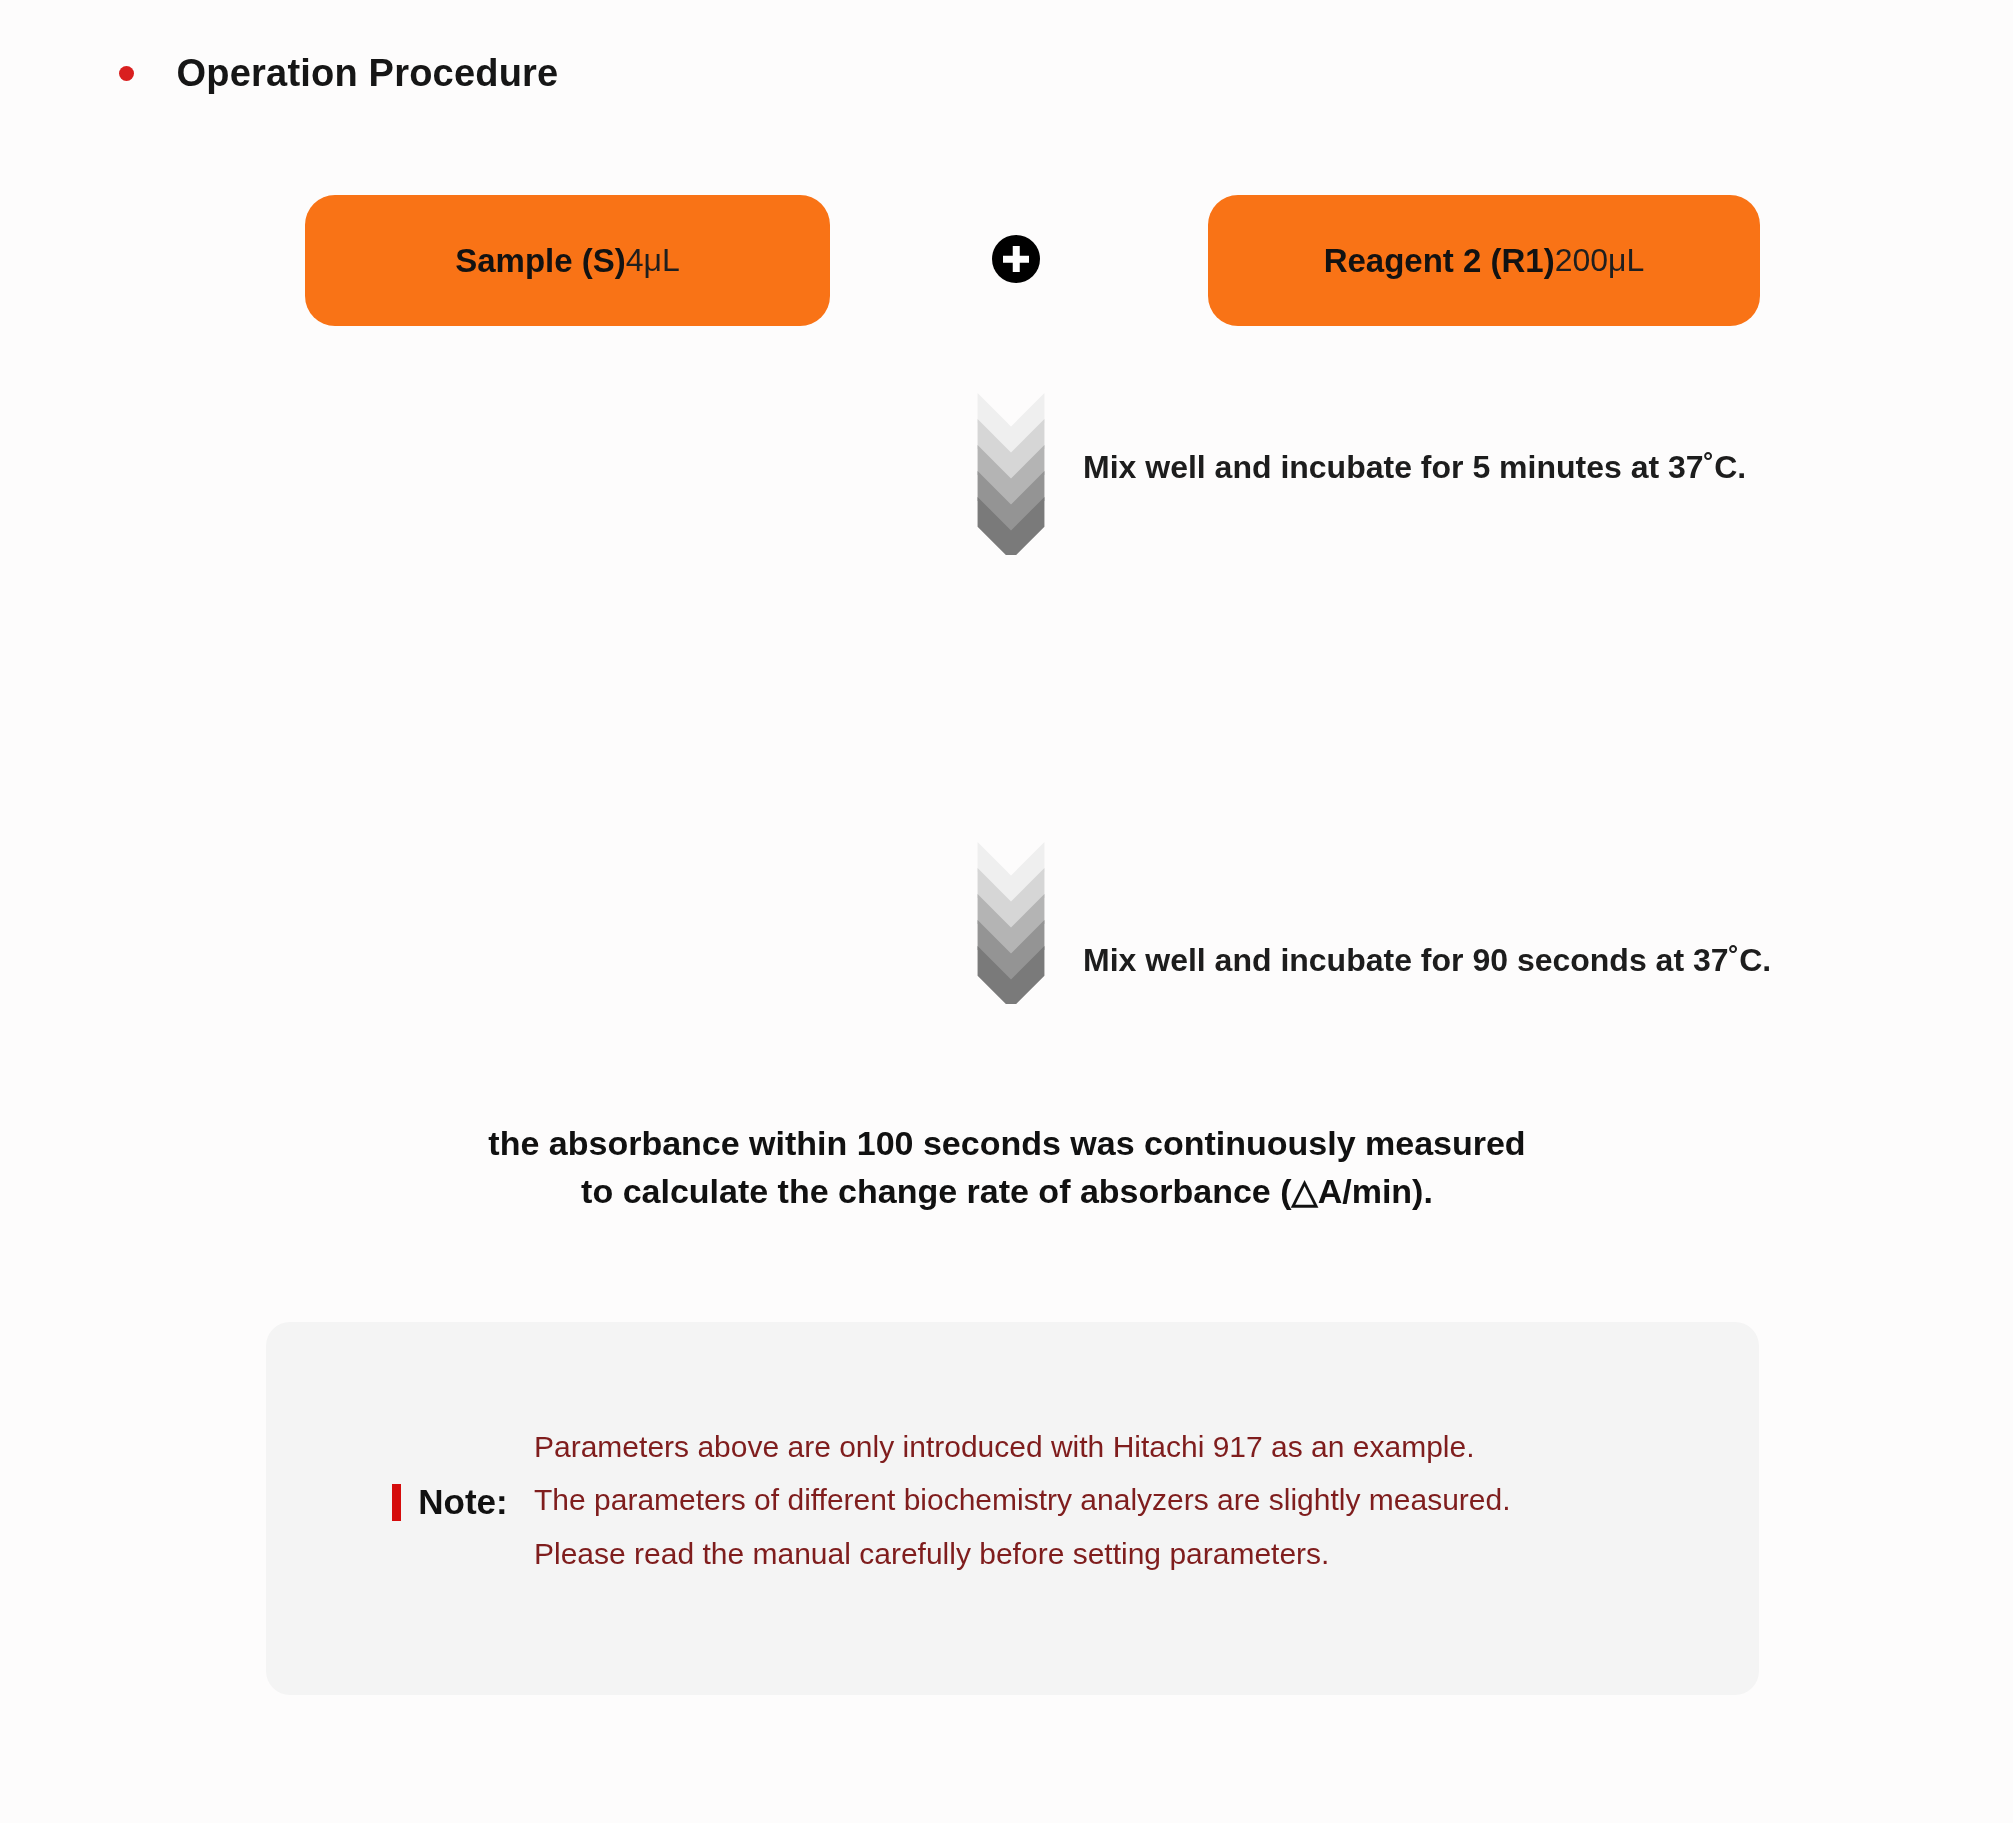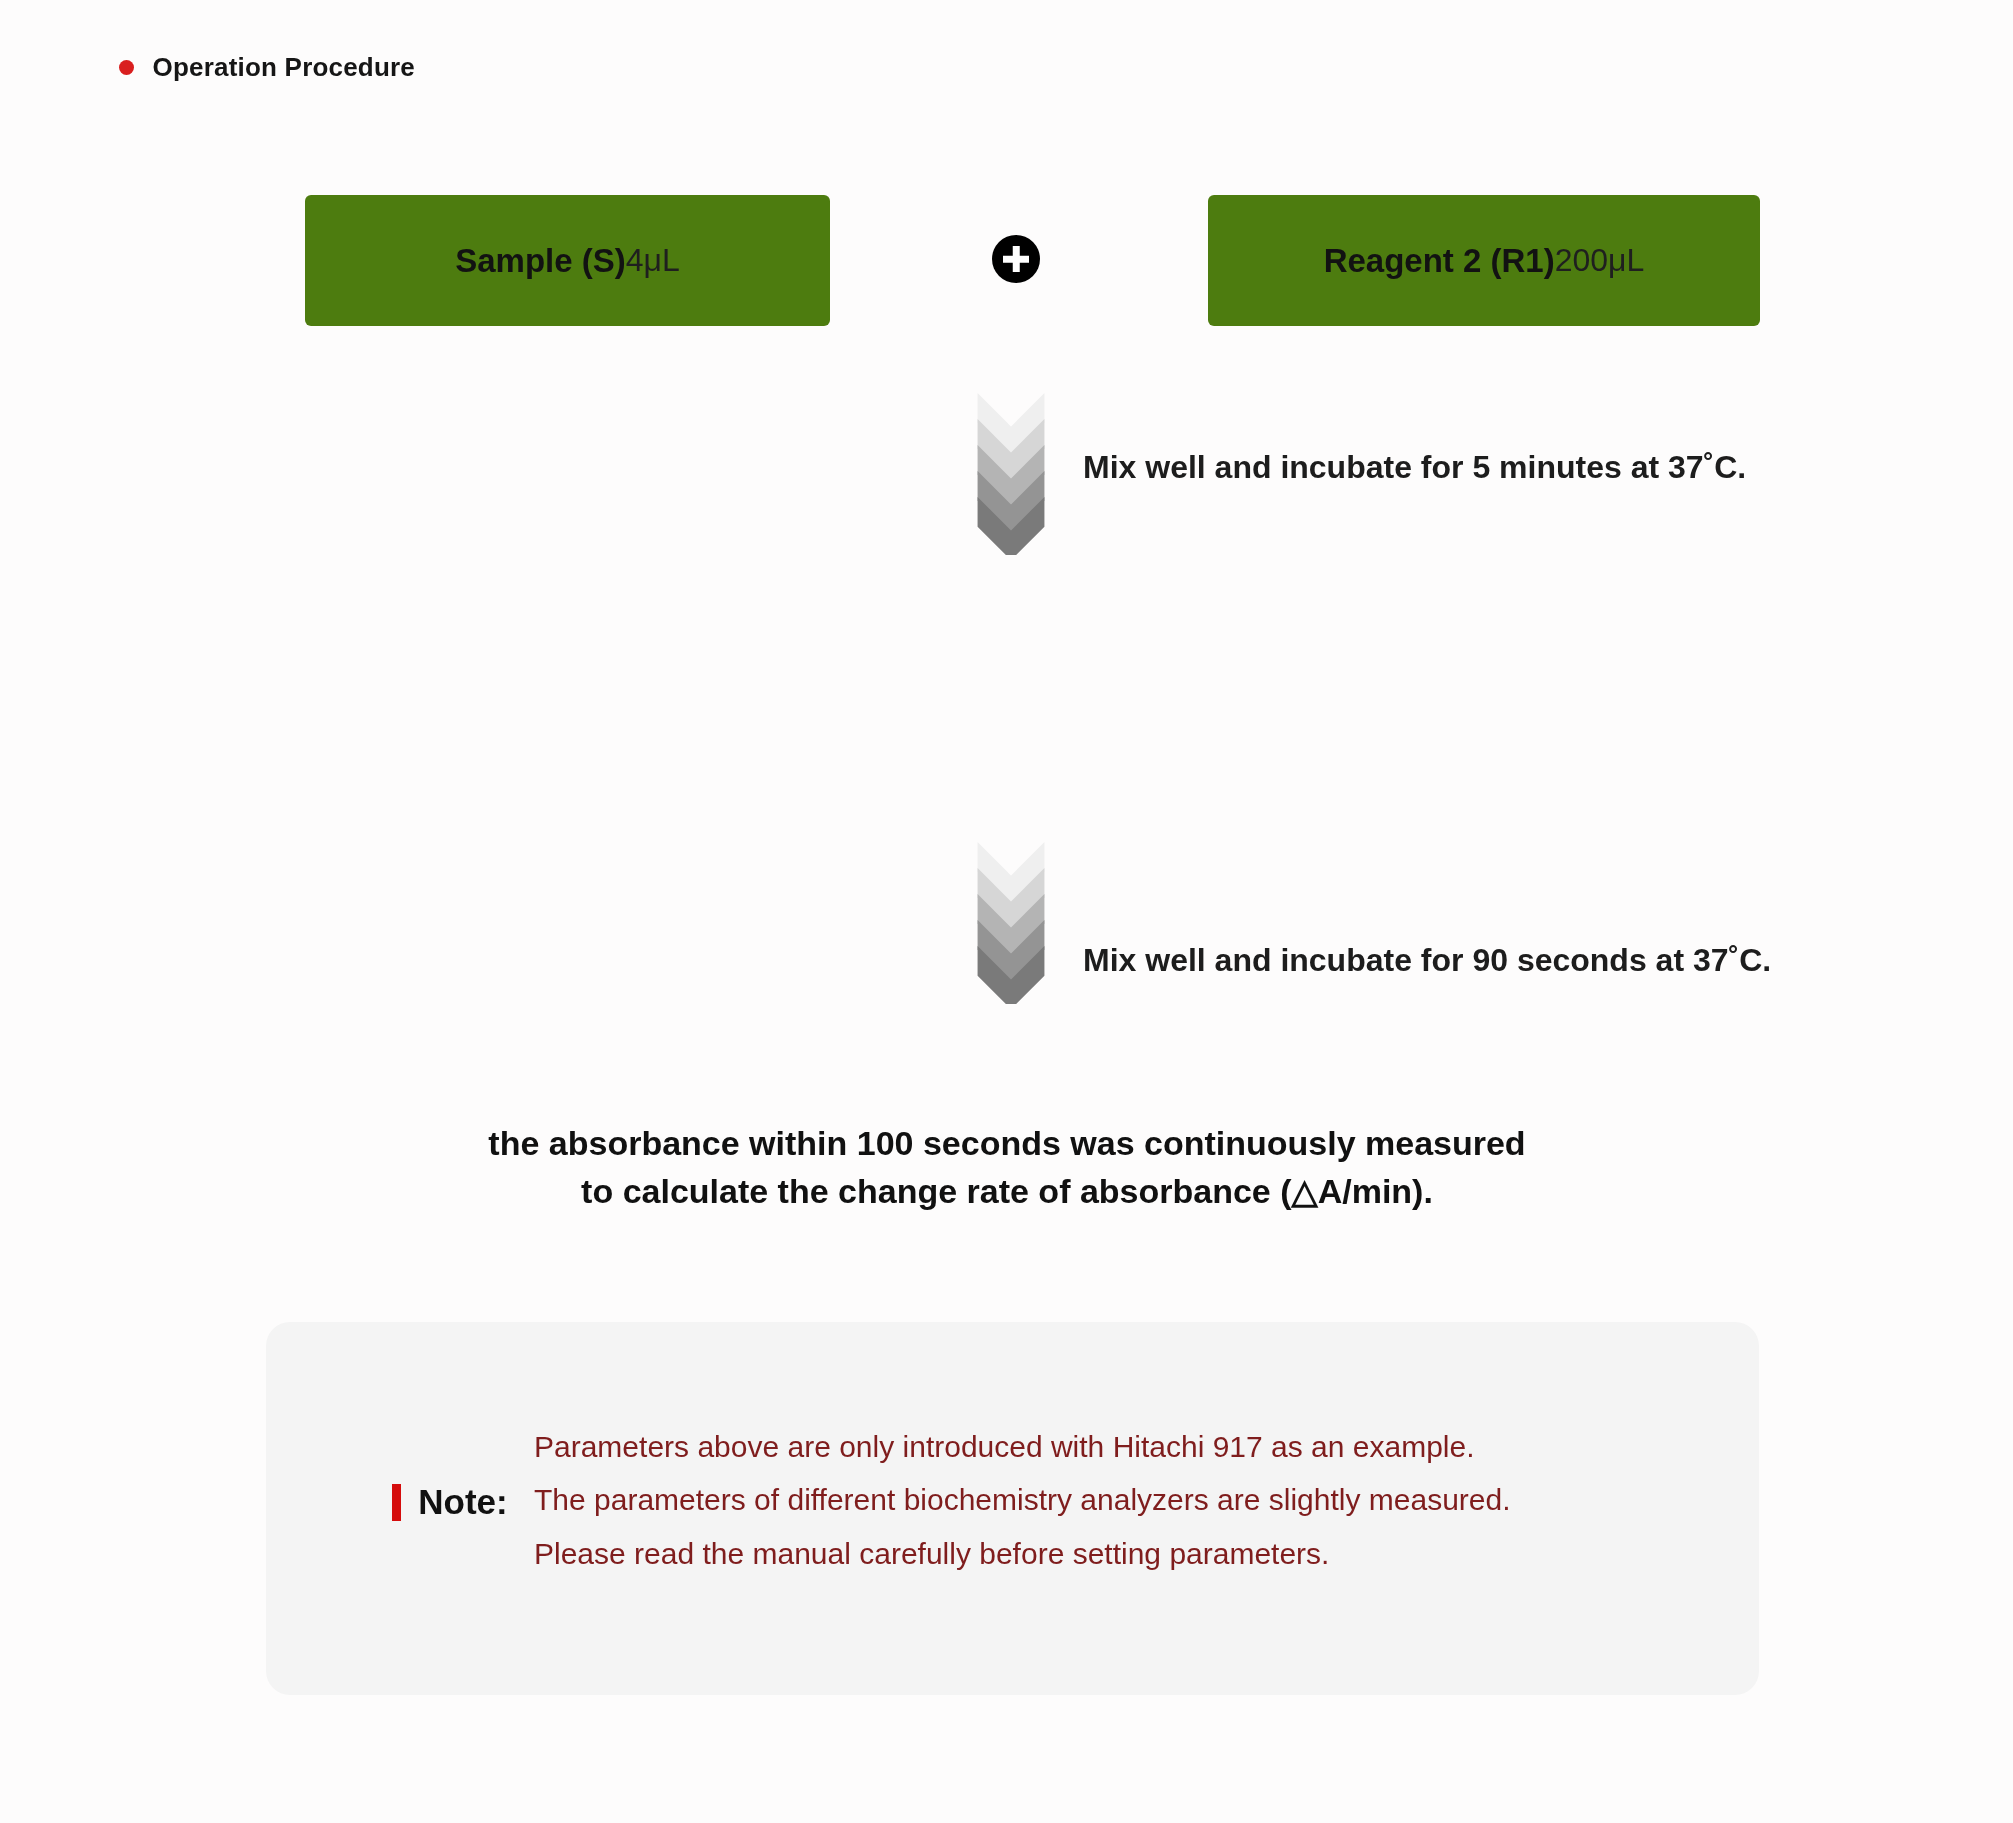--- a/index.html
+++ b/index.html
@@ -29,31 +29,32 @@
     gap: 18.6px;
   }
   .heading-bullet {
     width: 15px;
     height: 15px;
     border-radius: 50%;
     background: #d91f1f;
     flex: none;
   }
   .heading-text {
-    font-size: 26px;
+    font-size: 38px;
     font-weight: bold;
     letter-spacing: 0.2px;
     color: #161616;
+    margin-left: 24px;
   }
 
   
   .chip {
     position: absolute;
-    background: #4d7c0f;
-    border-radius: 6px;
+    background: #f97316;
+    border-radius: 30px;
     display: flex;
     justify-content: center;
   }
   .chip-inner {
     display: flex;
     align-items: center;
     white-space: nowrap;
   }
   .chip-label {
     font-size: 33px;

